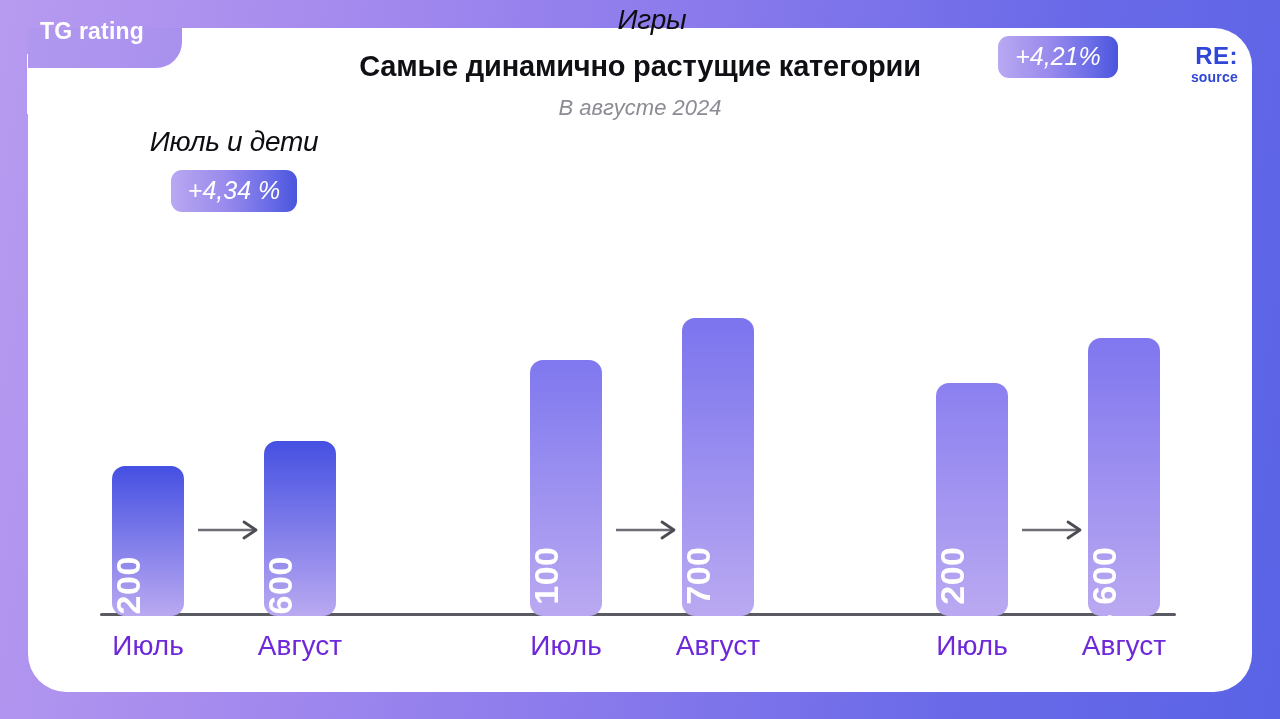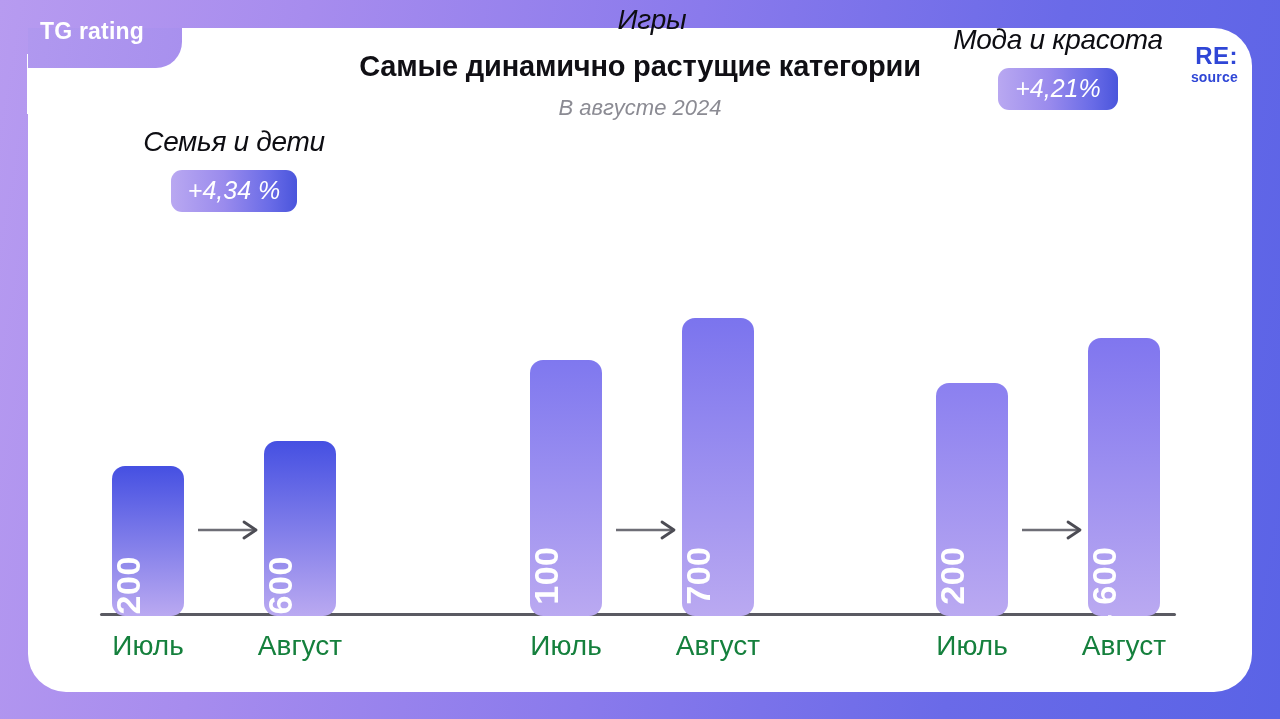--- a/index.html
+++ b/index.html
@@ -230,21 +230,21 @@
     left: 0;
     bottom: 14px;
     width: 100%;
     height: 44px;
   }
   .axis-label {
     position: absolute;
     bottom: 0;
     width: 130px;
     text-align: center;
-    color: #15803d;
+    color: #6d28d9;
     font-size: 28px;
     font-weight: 400;
     white-space: nowrap;
   }
   .axis-first  { left: -17px; }
   .axis-second { left: 135px; }
 </style>
 </head>
 <body>
 
@@ -265,21 +265,21 @@
   <span class="title-line">Самые динамично растущие категории</span>
   <span class="subtitle">В августе 2024</span>
 </div>
 
 <div id="plot">
 
   <div id="baseline"></div>
 
   <div class="group" id="group-0">
     <div class="group-header">
-      <span class="cat-name">Семья и дети</span>
+      <span class="cat-name">Июль и дети</span>
       <span class="badge">+4,34 %</span>
     </div>
     <div class="bars">
       <div class="bar bar-first" style="--top:#4550e2; --bot:#baa9f1; height:150px;">
         <span class="bar-value">9 200</span>
       </div>
       <div class="arrow">
         <svg width="68" height="22" viewBox="0 0 68 22">
           <line x1="2" y1="11" x2="58" y2="11" stroke="#6e6e76" stroke-width="2.6"></line>
           <polyline points="48,3 60,11 48,19" fill="none" stroke="#4c4c54" stroke-width="2.8" stroke-linecap="round" stroke-linejoin="round"></polyline>
@@ -314,21 +314,20 @@
       </div>
     </div>
     <div class="axis-labels">
       <span class="axis-label axis-first">Июль</span>
       <span class="axis-label axis-second">Август</span>
     </div>
   </div>
 
   <div class="group" id="group-2">
     <div class="group-header">
-      <span class="cat-name">Мода и красота</span>
       <span class="badge">+4,21%</span>
     </div>
     <div class="bars">
       <div class="bar bar-first" style="--top:#8b80f0; --bot:#baa9f1; height:233px;">
         <span class="bar-value">33 200</span>
       </div>
       <div class="arrow">
         <svg width="68" height="22" viewBox="0 0 68 22">
           <line x1="2" y1="11" x2="58" y2="11" stroke="#6e6e76" stroke-width="2.6"></line>
           <polyline points="48,3 60,11 48,19" fill="none" stroke="#4c4c54" stroke-width="2.8" stroke-linecap="round" stroke-linejoin="round"></polyline>

